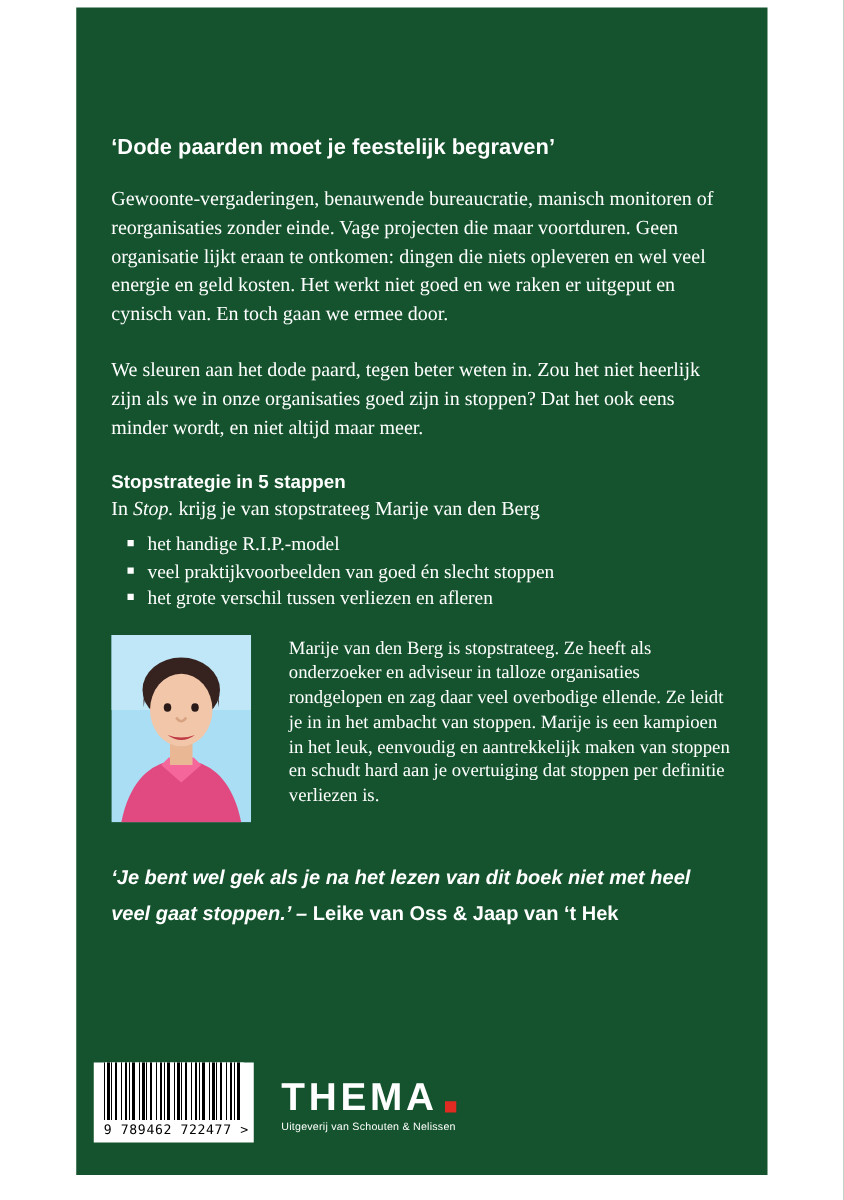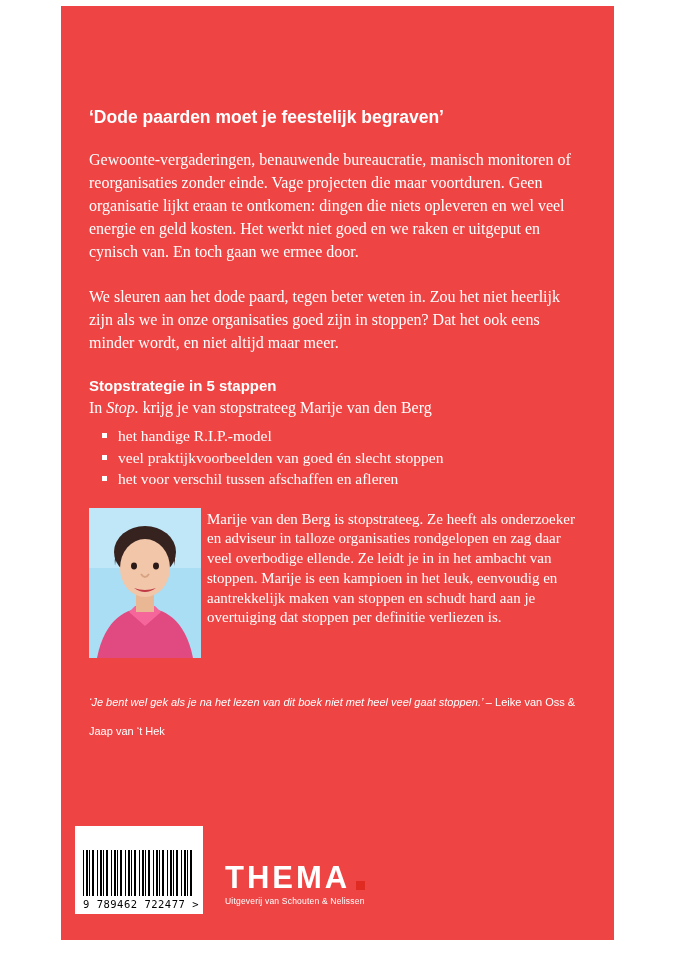--- a/index.html
+++ b/index.html
@@ -60,55 +60,55 @@
     padding-left:13px;
   }
   .marker{
     flex:0 0 auto;
     width:5px;height:5px;
     background:#ffffff;
     position:relative;top:-3px;
   }
   .bio-row{
     display:flex;
-    gap:6px;
+    gap:30px;
     margin:8px 0 0 0;
   }
   .photo{
     flex:0 0 auto;
     width:112px;height:150px;
     overflow:hidden;
   }
   .photo svg{display:block;width:112px;height:150px;}
   p.bio{
     font-size:15px;
     line-height:19.8px;
     margin:2px 0 0 0;
   }
   .endorsement{
     font-family:"Liberation Sans", sans-serif;
-    font-weight:400;
-    font-size:11px;
+    font-weight:700;
+    font-size:16px;
     line-height:29px;
     margin:30px 0 0 0;
   }
   .endorsement .quote-text{font-style:italic;}
   .endorsement .quote-authors{font-style:normal;}
   .footer{
     position:absolute;
     left:14px;bottom:26px;right:28px;
     display:flex;
     align-items:flex-end;
     gap:16px;
   }
   .barcode-box{
     background:#ffffff;
     color:#000000;
     width:112px;
-    padding:24px 8px 4px 8px;
+    padding:0 8px 4px 8px;
   }
   .bars{
     height:46px;
     background:repeating-linear-gradient(90deg,
       #000 0 1px,#fff 1px 3px,
       #000 3px 5px,#fff 5px 6px,
       #000 6px 7px,#fff 7px 9px,
       #000 9px 11px,#fff 11px 14px);
   }
   .barcode-number{
@@ -141,21 +141,21 @@
   .publisher-tagline{
     font-size:8.5px;
     letter-spacing:0.2px;
     margin-top:3px;
   }
 </style>
 </head>
 <body>
 
 <div class="page">
-  <div class="cover" style="background: #ef4444;">
+  <div class="cover" style="background: #14532d;">
 
     <h1 class="title-quote">‘Dode paarden moet je feestelijk begraven’</h1>
 
     <p class="body">Gewoonte-vergaderingen, benauwende bureaucratie, manisch monitoren of reorganisaties zonder einde. Vage projecten die maar voortduren. Geen organisatie lijkt eraan te ontkomen: dingen die niets opleveren en wel veel energie en geld kosten. Het werkt niet goed en we raken er uitgeput en cynisch van.  En toch gaan we ermee door.</p>
 
     <p class="body">We sleuren aan het dode paard, tegen beter weten in. Zou het niet heerlijk zijn als we in onze organisaties goed zijn in stoppen? Dat het ook eens minder wordt, en niet altijd maar meer.</p>
 
     <h2 class="section-heading">Stopstrategie in 5 stappen</h2>
 
     <p class="intro-line"><span>In </span><em>Stop.</em><span> krijg je van stopstrateeg Marije van den Berg</span></p>
@@ -164,21 +164,21 @@
       <li>
           <span class="marker"></span>
           <span>het handige R.I.P.-model</span>
         </li>
       <li>
           <span class="marker"></span>
           <span>veel praktijkvoorbeelden van goed én slecht stoppen</span>
         </li>
       <li>
           <span class="marker"></span>
-          <span>het voor verschil tussen afschaffen en afleren</span>
+          <span>het grote verschil tussen verliezen en afleren</span>
         </li>
     </ul>
 
     <div class="bio-row">
       <div class="photo">
         <svg viewBox="0 0 112 150" xmlns="http://www.w3.org/2000/svg">
           <rect width="112" height="150" fill="#a9def4"></rect>
           <rect width="112" height="60" fill="#bfe7f8"></rect>
           <path d="M8,150 C16,110 38,100 56,100 C74,100 96,110 104,150 Z" fill="#e14a80"></path>
           <path d="M40,104 L56,118 L72,104 L66,98 L46,98 Z" fill="#f5679a"></path>

